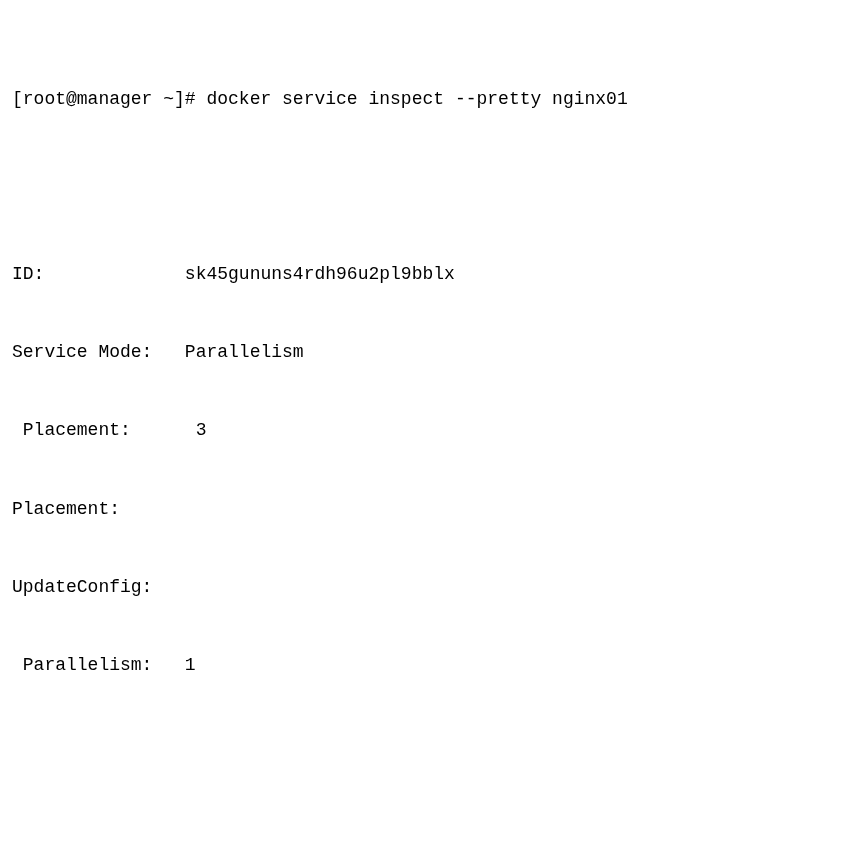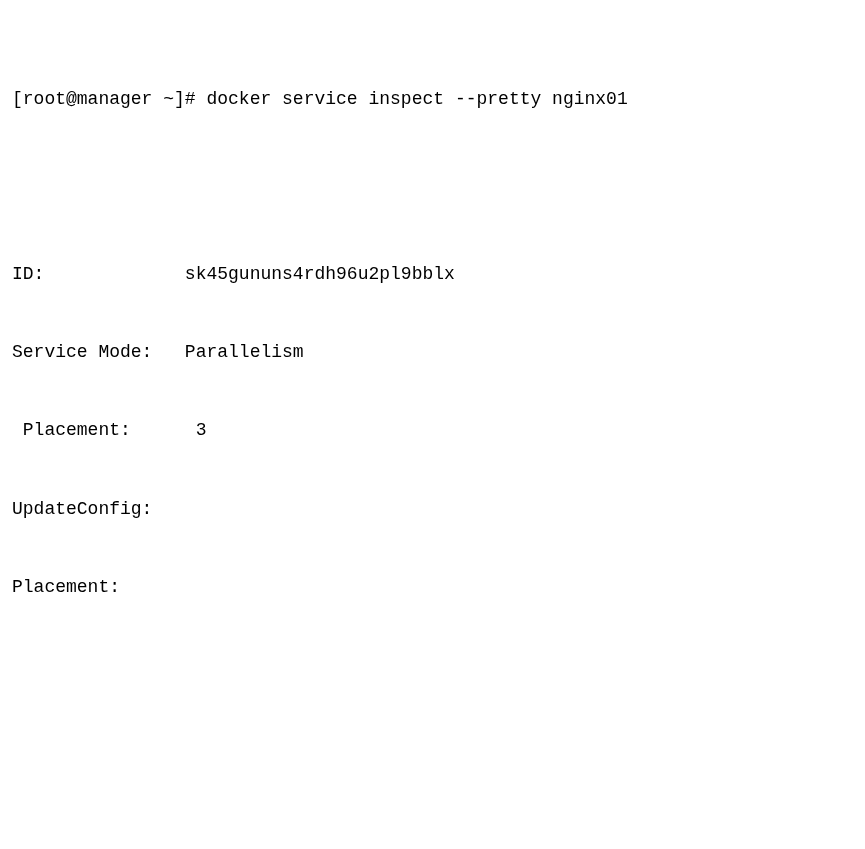--- a/index.html
+++ b/index.html
@@ -35,22 +35,23 @@
 <body>
 
 <div class="terminal">
 
   <div class="prompt-line"><span>[root@manager ~]# </span><span>docker service inspect --pretty nginx01</span></div>
 
   <div class="output-block">
     <div class="kv-line"><span>ID:             </span><span>sk45gununs4rdh96u2pl9bblx</span></div>
     <div class="kv-line"><span>Service Mode:   </span><span>Parallelism</span></div>
     <div class="kv-line"><span> Placement:      </span><span>3</span></div>
+    <div class="kv-line"><span>Placement:</span></div>
     <div class="kv-line"><span>UpdateConfig:</span></div>
-    <div class="kv-line"><span>Placement:</span></div>
+    <div class="kv-line"><span> Parallelism:   </span><span>1</span></div>
     
     
     
     
     
     
     
     
     
     

